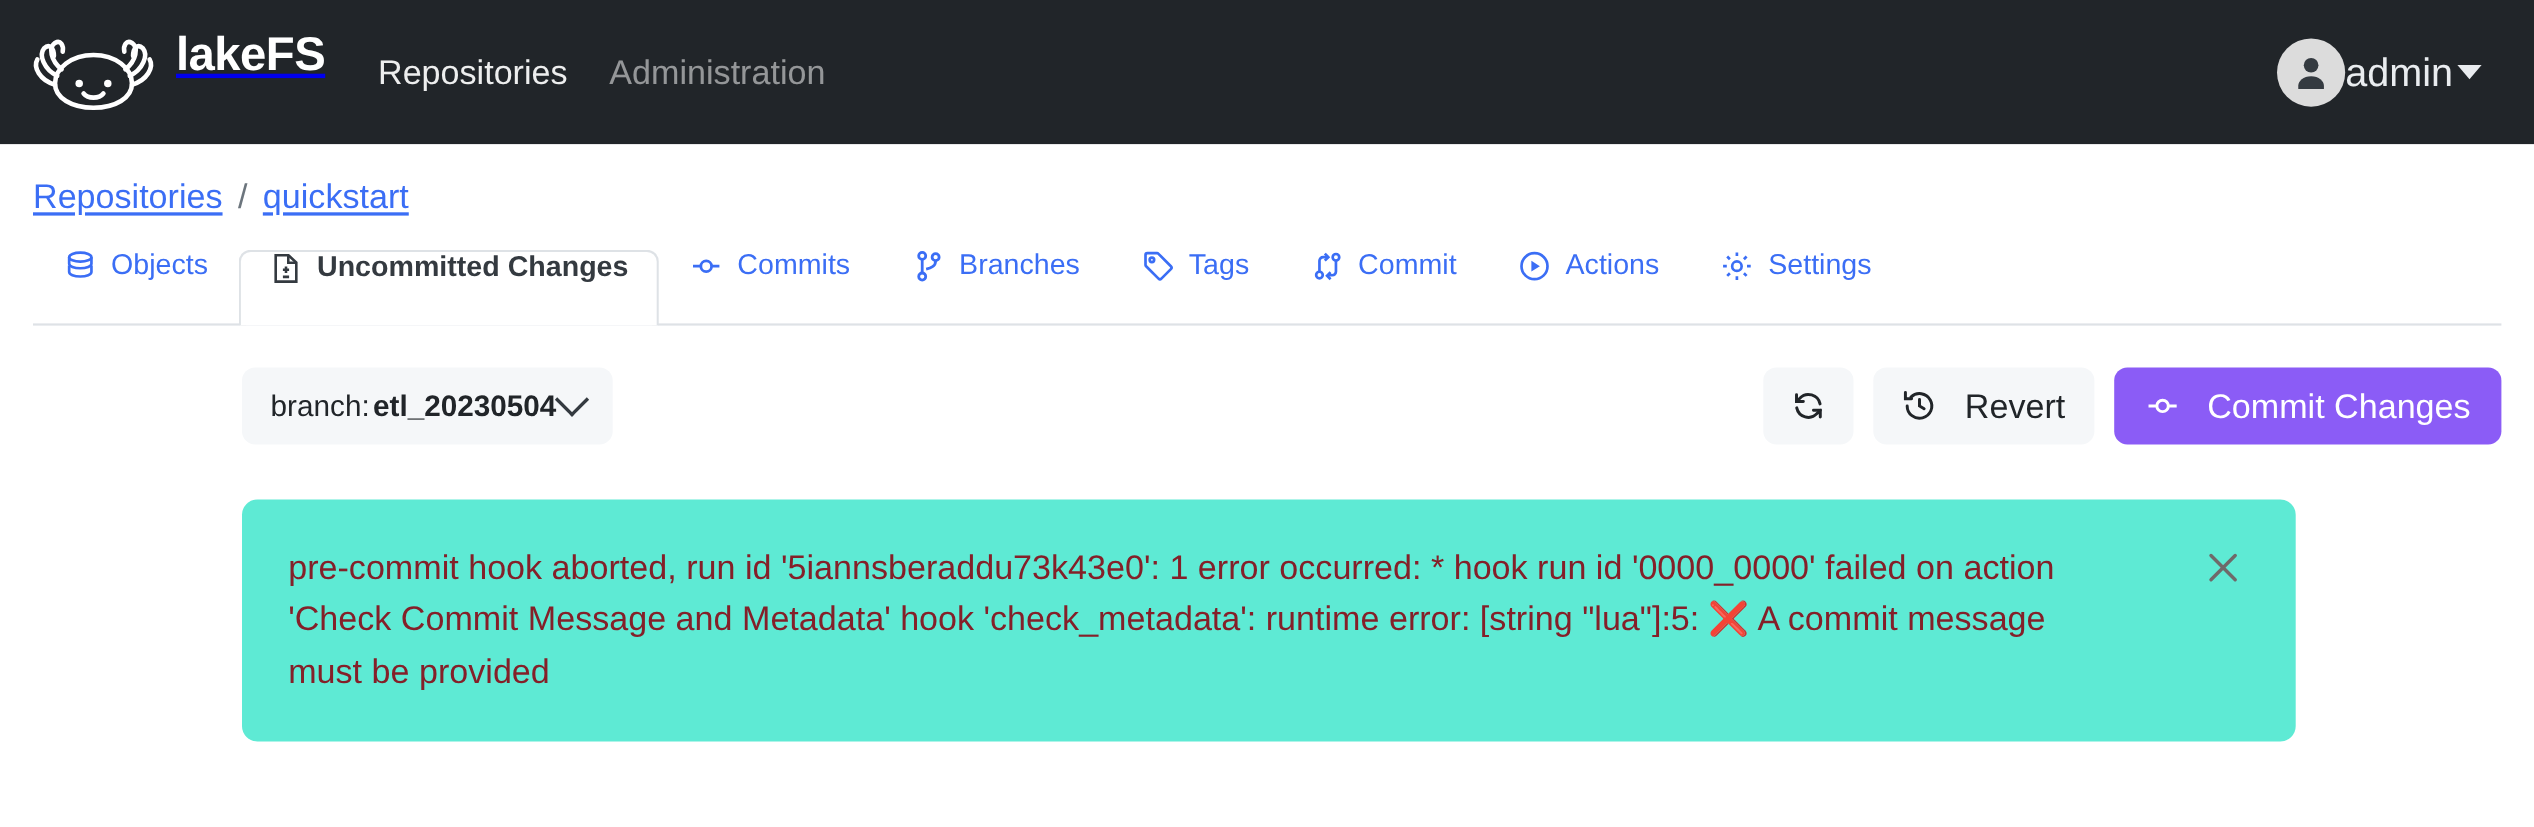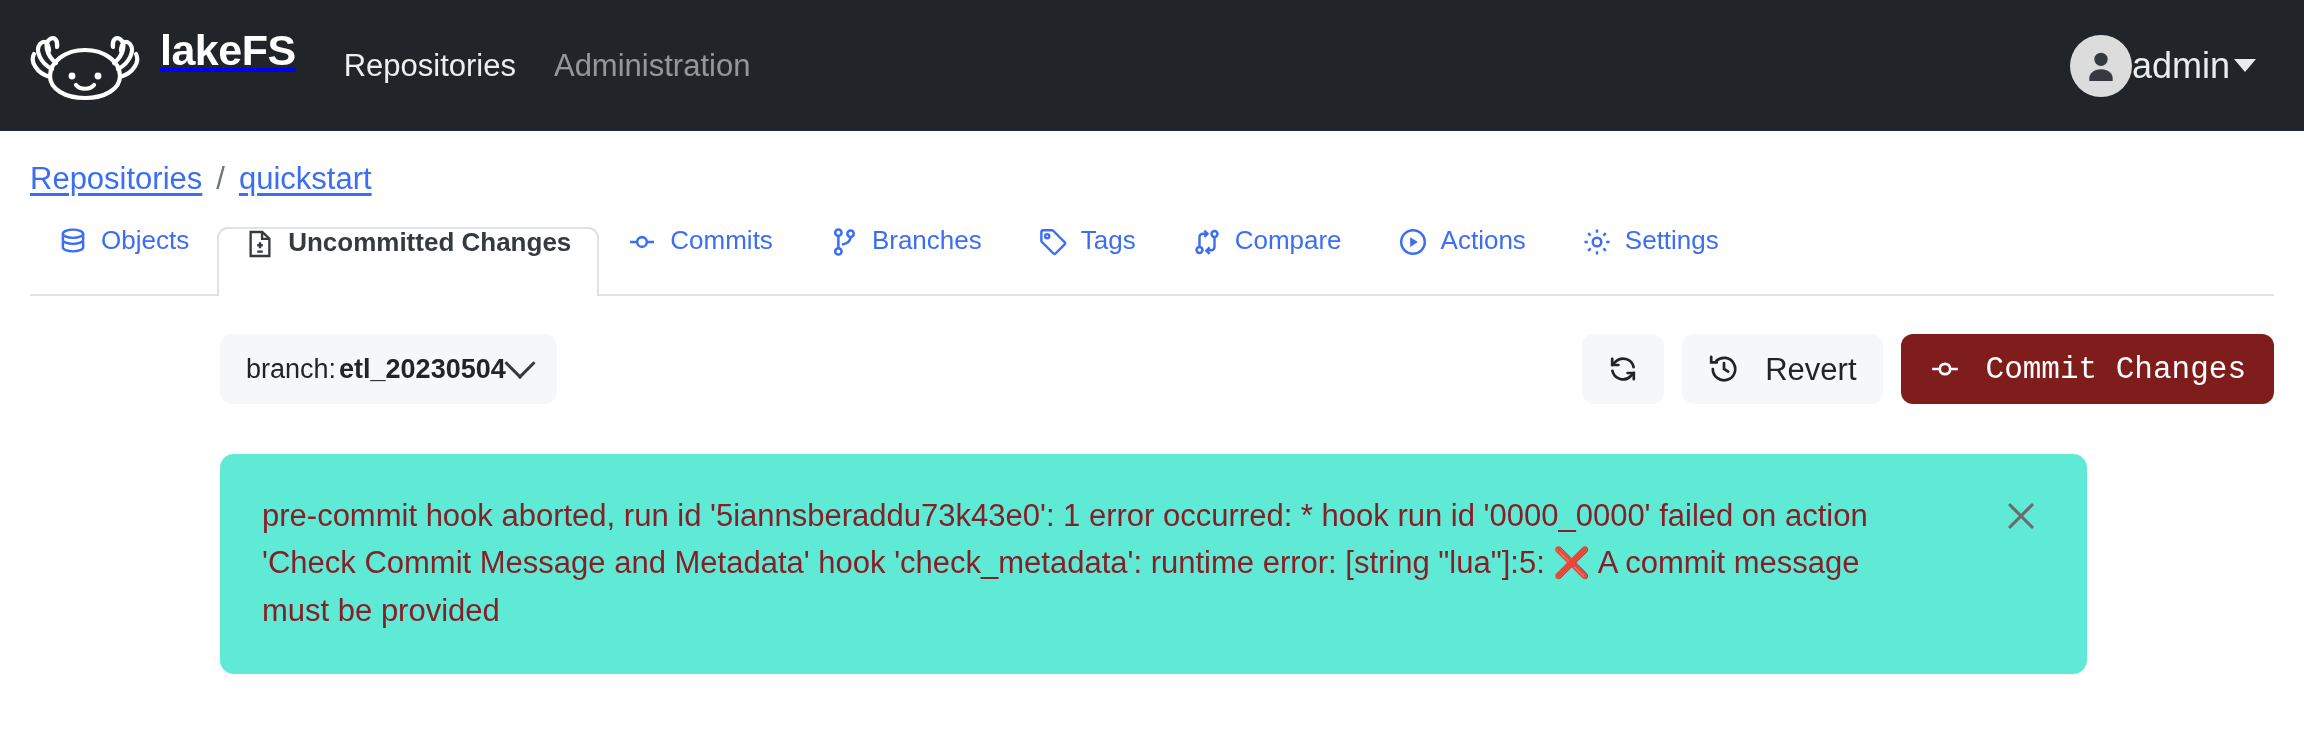--- a/index.html
+++ b/index.html
@@ -178,24 +178,23 @@
     line-height: 1;
     white-space: nowrap;
   }
   .btn-light {
     background: #f5f7f9;
     color: #212529;
     padding: 0 26px;
   }
   .btn-icon-only { width: 82px; padding: 0; }
   .btn-green {
-    background: #7f1d1d;
+    background: #8b5cf6;
     color: #ffffff;
     padding: 0 28px;
-    font-family: Liberation Mono, monospace;
   }
   .btn svg { display: block; }
 
   
   .alert-wrap { padding: 50px 30px 0 220px; }
   .alert {
     background: #5eead4;
     border-radius: 14px;
     padding: 38px 44px 40px 42px;
     display: flex;
@@ -344,21 +343,21 @@
       <span class="tab-ico">
         <svg width="30" height="30" viewBox="0 0 16 16" fill="none" stroke="#3b6ef5" stroke-width="1.3">
           <circle cx="4" cy="12.3" r="1.6"></circle>
           <circle cx="12" cy="3.7" r="1.6"></circle>
           <path d="M4 10.7V5.4c0-1 .8-1.8 1.8-1.8h2.1"></path>
           <path d="M6.6 1.9 8.3 3.6 6.6 5.3"></path>
           <path d="M12 5.3v5.3c0 1-.8 1.8-1.8 1.8H8.1"></path>
           <path d="M9.4 14.3 7.7 12.6l1.7-1.7"></path>
         </svg>
       </span>
-      <span>Compare</span>
+      <span>Commit</span>
     </a>
 
     <a class="tab" href="#">
       <span class="tab-ico">
         <svg width="30" height="30" viewBox="0 0 16 16" fill="none" stroke="#3b6ef5" stroke-width="1.3">
           <circle cx="8" cy="8" r="6.3"></circle>
           <path d="M6.5 5.4 10.6 8l-4.1 2.6z" fill="#3b6ef5" stroke="none"></path>
         </svg>
       </span>
       <span>Actions</span>

